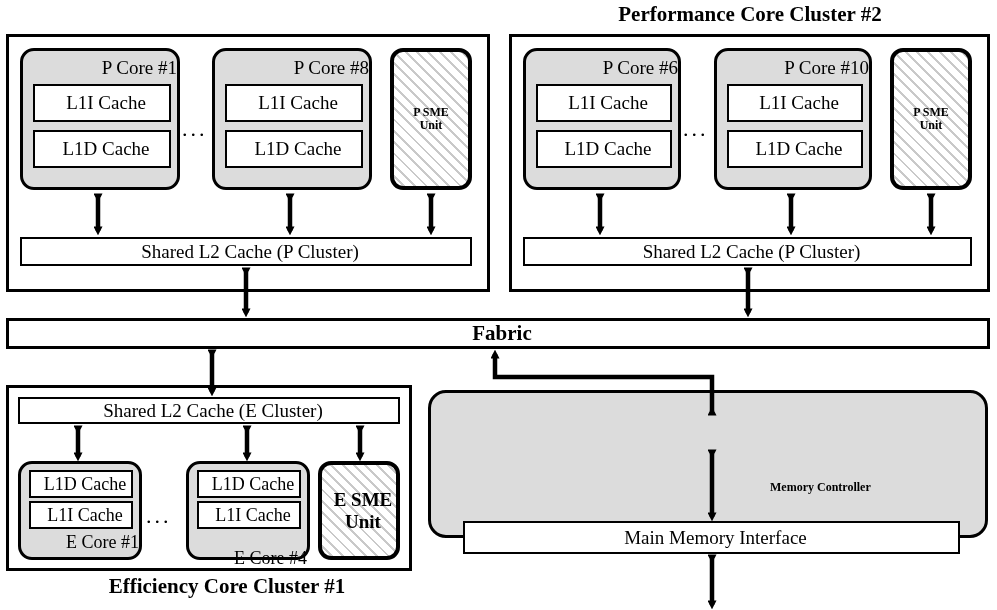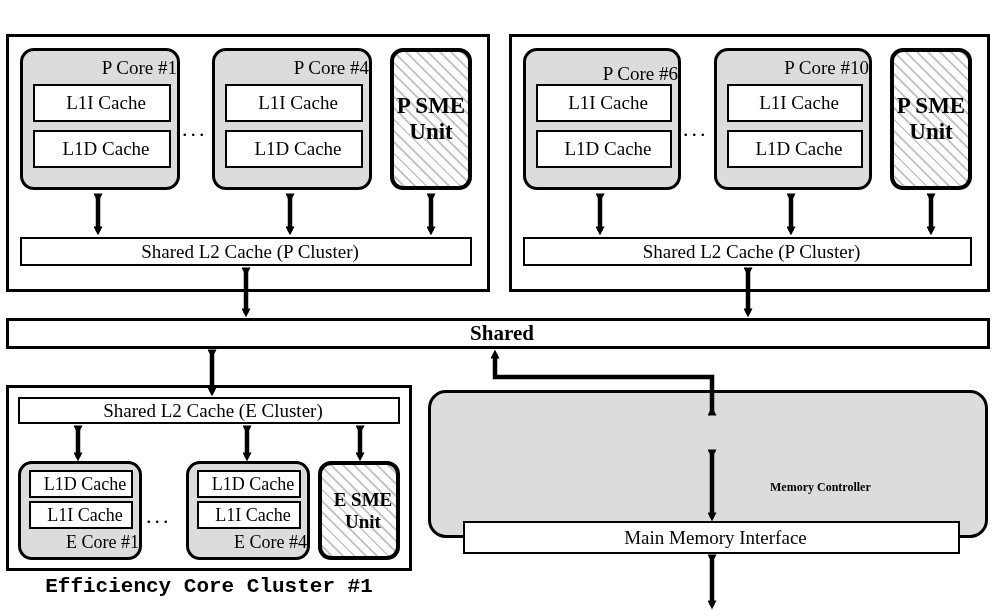--- a/index.html
+++ b/index.html
@@ -23,68 +23,69 @@
   .box{border:2px solid #000;background:#fff;display:flex;align-items:center;justify-content:center;
        font-size:19px;white-space:nowrap;padding-left:8px;}
   .box.bold-text{font-weight:bold;}
 
   
   .sme{border:4px solid #000;border-radius:13px;background:#ffffff;
        background-image:repeating-linear-gradient(45deg,
           rgba(0,0,0,0) 0px, rgba(0,0,0,0) 6px,
           #c9c9c9 6px, #c9c9c9 8px);
        display:flex;align-items:center;justify-content:center;text-align:center;
-       font-weight:bold;font-size:23px;line-height:1.12;}
+       font-weight:bold;font-size:12px;line-height:1.12;}
 
   
   .memctl{border:3px solid #000;border-radius:18px;background:#dcdcdc;}
   .memctl-label{position:absolute;font-weight:bold;font-size:12px;white-space:nowrap;}
 
   
   .dots{position:absolute;font-size:22px;letter-spacing:3px;line-height:1;white-space:nowrap;}
 
   
   .arrows{position:absolute;left:0;top:0;width:997px;height:610px;pointer-events:none;}
 </style>
 </head>
 <body>
 
 <div class="stage">
 
-  <div class="abs title" style="left:6px;top:576px;width:406px;font-family:Liberation Mono, monospace;">Efficiency Core Cluster #1</div>
+  <div class="abs title" style="left:505px;top:4px;width:490px;">Performance Core Cluster #2</div>
+  <div class="abs title" style="left:24px;top:576px;width:406px;">Efficiency Core Cluster #1</div>
 
   <div class="abs cluster-frame" style="left:6px;top:34px;width:484px;height:258px;"></div>
 
   <div class="abs core" style="left:20px;top:48px;width:160px;height:142px;">
     <div class="core-label" style="top:6px;">P Core #1</div>
     <div class="abs box" style="left:10px;top:33px;width:138px;height:38px;">L1I  Cache</div>
     <div class="abs box" style="left:10px;top:79px;width:138px;height:38px;">L1D Cache</div>
   </div>
 
   <div class="dots" style="left:182px;top:118px;">...</div>
 
   <div class="abs core" style="left:212px;top:48px;width:160px;height:142px;">
-    <div class="core-label" style="top:6px;">P Core #4</div>
+    <div class="core-label" style="top:6px;">P Core #8</div>
     <div class="abs box" style="left:10px;top:33px;width:138px;height:38px;">L1I  Cache</div>
     <div class="abs box" style="left:10px;top:79px;width:138px;height:38px;">L1D Cache</div>
   </div>
 
   <div class="abs sme" style="left:390px;top:48px;width:82px;height:142px;">
     <div>
       <span>P SME</span><br>
       <span>Unit</span>
     </div>
   </div>
 
   <div class="abs box" style="left:20px;top:237px;width:452px;height:29px;">Shared L2 Cache (P Cluster)</div>
 
   <div class="abs cluster-frame" style="left:509px;top:34px;width:481px;height:258px;"></div>
 
   <div class="abs core" style="left:523px;top:48px;width:158px;height:142px;">
-    <div class="core-label" style="top:12px;">P Core #6</div>
+    <div class="core-label" style="top:6px;">P Core #6</div>
     <div class="abs box" style="left:10px;top:33px;width:136px;height:38px;">L1I  Cache</div>
     <div class="abs box" style="left:10px;top:79px;width:136px;height:38px;">L1D Cache</div>
   </div>
 
   <div class="dots" style="left:683px;top:118px;">...</div>
 
   <div class="abs core" style="left:714px;top:48px;width:158px;height:142px;">
     <div class="core-label" style="top:6px;">P Core #10</div>
     <div class="abs box" style="left:10px;top:33px;width:136px;height:38px;">L1I  Cache</div>
     <div class="abs box" style="left:10px;top:79px;width:136px;height:38px;">L1D Cache</div>
@@ -92,38 +93,38 @@
 
   <div class="abs sme" style="left:890px;top:48px;width:82px;height:142px;">
     <div>
       <span>P SME</span><br>
       <span>Unit</span>
     </div>
   </div>
 
   <div class="abs box" style="left:523px;top:237px;width:449px;height:29px;">Shared L2 Cache (P Cluster)</div>
 
-  <div class="abs box bold-text" style="left:6px;top:318px;width:984px;height:31px;border-width:3px;font-size:21px;">Shared</div>
+  <div class="abs box bold-text" style="left:6px;top:318px;width:984px;height:31px;border-width:3px;font-size:21px;">Fabric</div>
 
   <div class="abs cluster-frame" style="left:6px;top:385px;width:406px;height:186px;"></div>
 
   <div class="abs box" style="left:18px;top:397px;width:382px;height:27px;text-align:right;">Shared L2 Cache (E Cluster)</div>
 
   <div class="abs core" style="left:18px;top:461px;width:124px;height:99px;">
     <div class="abs box" style="left:8px;top:6px;width:104px;height:28px;font-size:18px;">L1D Cache</div>
     <div class="abs box" style="left:8px;top:37px;width:104px;height:28px;font-size:18px;">L1I  Cache</div>
     <div class="core-label" style="top:68px;font-size:18px;">E Core #1</div>
   </div>
 
   <div class="dots" style="left:146px;top:505px;">...</div>
 
   <div class="abs core" style="left:186px;top:461px;width:124px;height:99px;">
     <div class="abs box" style="left:8px;top:6px;width:104px;height:28px;font-size:18px;">L1D Cache</div>
     <div class="abs box" style="left:8px;top:37px;width:104px;height:28px;font-size:18px;">L1I  Cache</div>
-    <div class="core-label" style="top:68px;font-size:18px;padding-left:28px;">E Core #4</div>
+    <div class="core-label" style="top:84px;font-size:18px;padding-left:28px;">E Core #4</div>
   </div>
 
   <div class="abs sme" style="left:318px;top:461px;width:82px;height:99px;font-size:19px;padding-left:8px;">
     <div>
       <span>E SME</span><br>
       <span>Unit</span>
     </div>
   </div>
 
   <div class="abs memctl" style="left:428px;top:390px;width:560px;height:148px;"></div>

